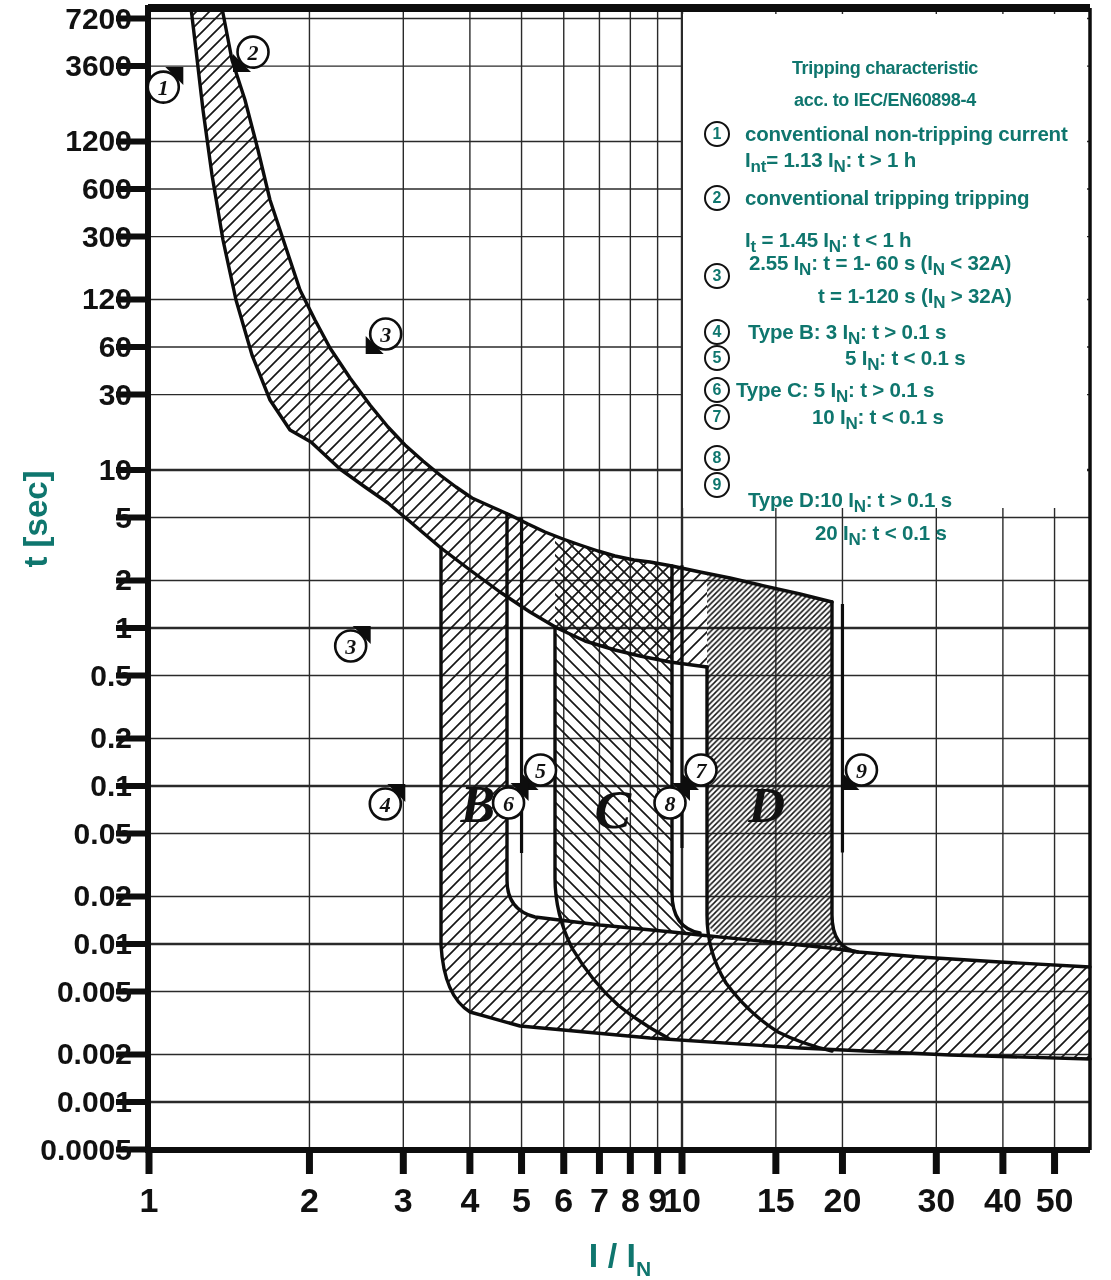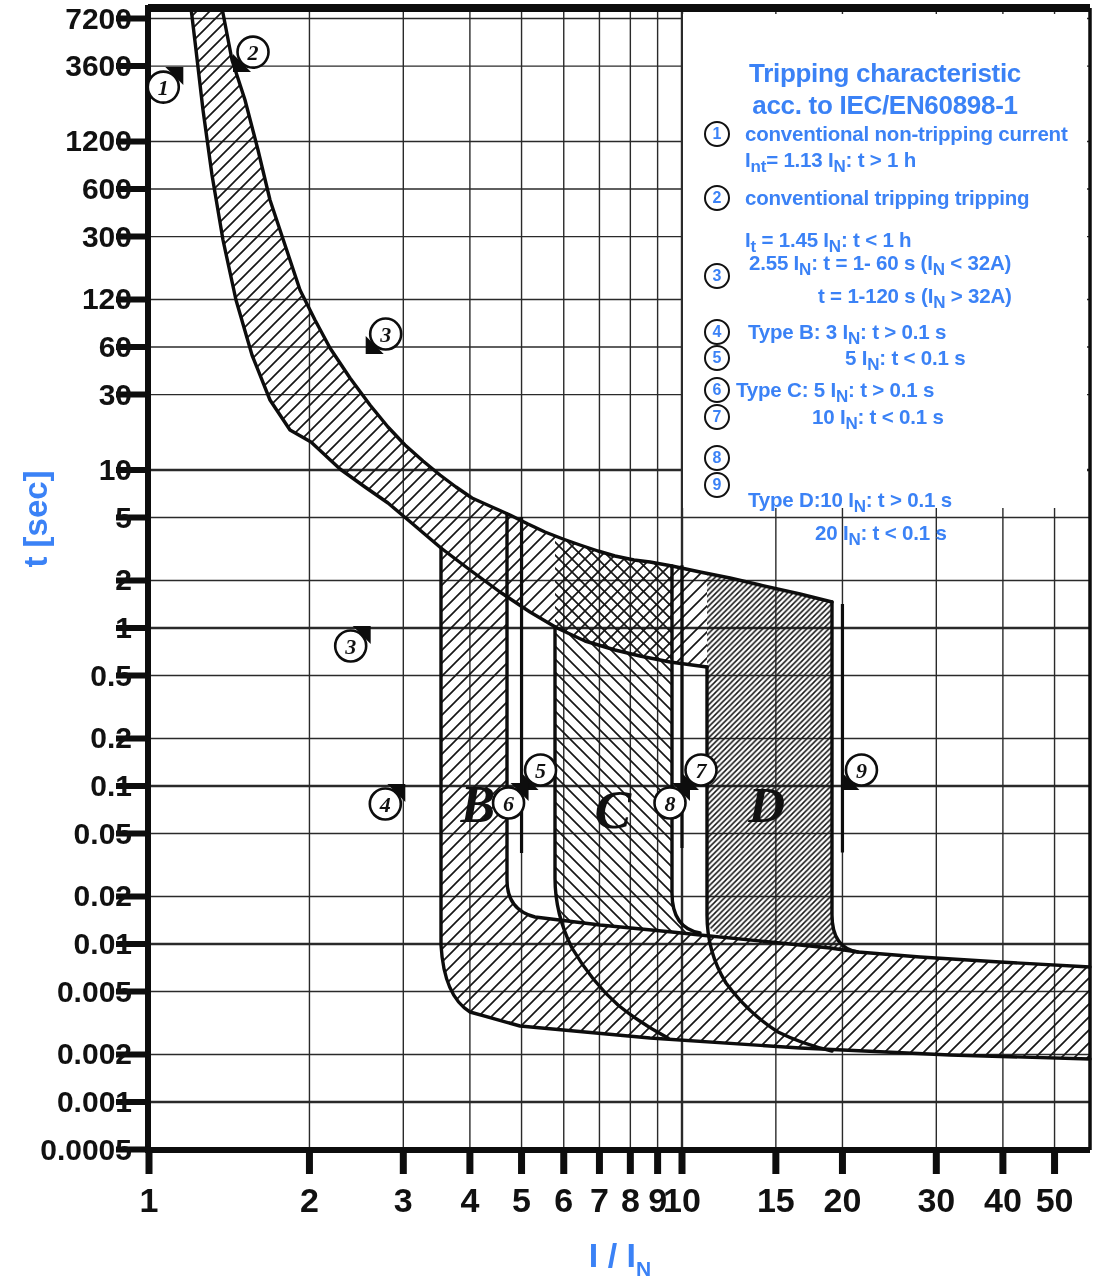--- a/index.html
+++ b/index.html
@@ -1,26 +1,26 @@
 <!DOCTYPE html>
 <html><head>
 <meta charset="utf-8">
 <style>
   html,body{margin:0;padding:0;background:#fff;}
   #page{position:relative;width:1094px;height:1280px;background:#fff;overflow:hidden;
-        font-family:"Liberation Sans",sans-serif;color:#3b82f6;}
+        font-family:"Liberation Sans",sans-serif;color:#0f766e;}
   svg{position:absolute;left:0;top:0;}
   svg text{font-family:"Liberation Sans",sans-serif;fill:#111;}
   .ytick-label{font-size:30px;font-weight:600;text-anchor:end;}
   .xtick-label{font-size:34px;font-weight:600;text-anchor:middle;}
   .marker-num{font-size:22px;font-weight:700;font-style:italic;
               font-family:"Liberation Serif",serif;text-anchor:middle;}
   .band-letter{font-weight:700;font-style:italic;font-family:"Liberation Serif",serif;text-anchor:middle;}
   #legend{position:absolute;left:683px;top:14px;width:404px;height:494px;background:#fff;}
-  .lg-title{position:absolute;left:10px;width:384px;text-align:center;font-size:26px;
+  .lg-title{position:absolute;left:10px;width:384px;text-align:center;font-size:18px;
             font-weight:600;letter-spacing:-0.3px;}
   .lg-line{position:absolute;font-size:20.5px;font-weight:600;white-space:nowrap;letter-spacing:-0.2px;}
   .lg-line sub{font-size:17px;vertical-align:-5px;font-weight:600;}
   .lg-circle{position:absolute;width:26px;height:26px;border:2px solid #111;border-radius:50%;
              box-sizing:border-box;text-align:center;font-size:16px;font-weight:600;
              line-height:22px;background:#fff;}
   #y-axis-title{position:absolute;left:-44px;top:500px;width:160px;text-align:center;
                 font-size:33px;font-weight:600;transform:rotate(-90deg);}
   #x-axis-title{position:absolute;left:440px;top:1236px;width:360px;text-align:center;
                 font-size:34px;font-weight:600;}
@@ -249,21 +249,21 @@
         <g>
           <path d="M841.448987688902,790 L859.448987688902,790 L841.448987688902,772 Z" fill="#0d0d0d"></path>
           <circle cx="861.448987688902" cy="770" r="15.5" fill="#fff" stroke="#0d0d0d" stroke-width="2.6"></circle>
           <text x="861.448987688902" y="777.5" class="marker-num">9</text>
         </g>
       </g>
   </svg>
 
   <div id="legend">
     <div class="lg-title" style="top:44px">Tripping characteristic</div>
-    <div class="lg-title" style="top:76px">acc. to IEC/EN60898-1</div>
+    <div class="lg-title" style="top:76px">acc. to IEC/EN60898-4</div>
     <div id="legend-items">
         <div class="lg-circle" style="left: 21px; top: 107px;">1</div>
         <div class="lg-line" style="left: 62px; top: 108px;">conventional non-tripping current</div>
         <div class="lg-line" style="left: 62px; top: 134px;">I<sub>nt</sub>= 1.13 I<sub>N</sub>: t &gt; 1 h</div>
         <div class="lg-circle" style="left: 21px; top: 171px;">2</div>
         <div class="lg-line" style="left: 62px; top: 172px;">conventional tripping tripping</div>
         <div class="lg-line" style="left: 62px; top: 214px;">I<sub>t</sub> = 1.45 I<sub>N</sub>: t &lt; 1 h</div>
         <div class="lg-circle" style="left: 21px; top: 249px;">3</div>
         <div class="lg-line" style="left: 66px; top: 237px;">2.55 I<sub>N</sub>: t = 1- 60 s (I<sub>N</sub> &lt; 32A)</div>
         <div class="lg-line" style="left: 135px; top: 270px;">t = 1-120 s (I<sub>N</sub> &gt; 32A)</div>

